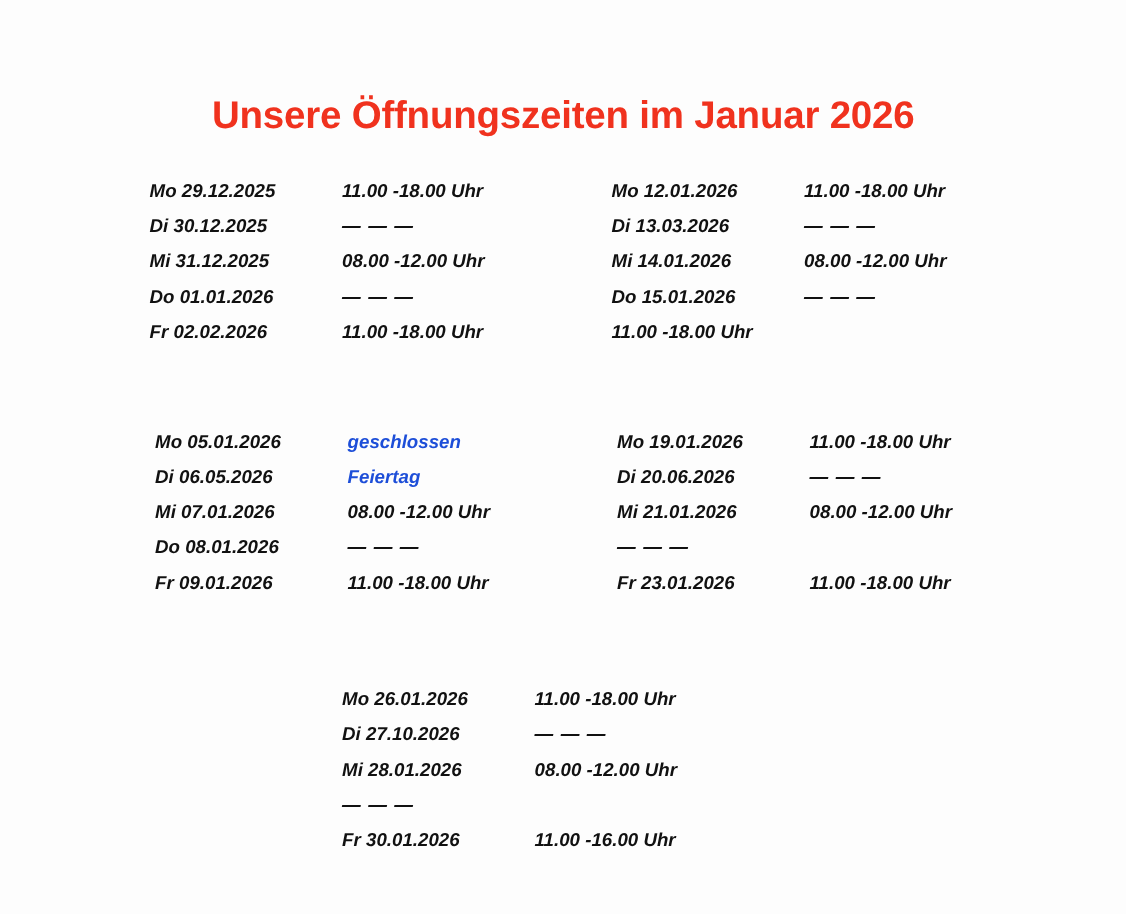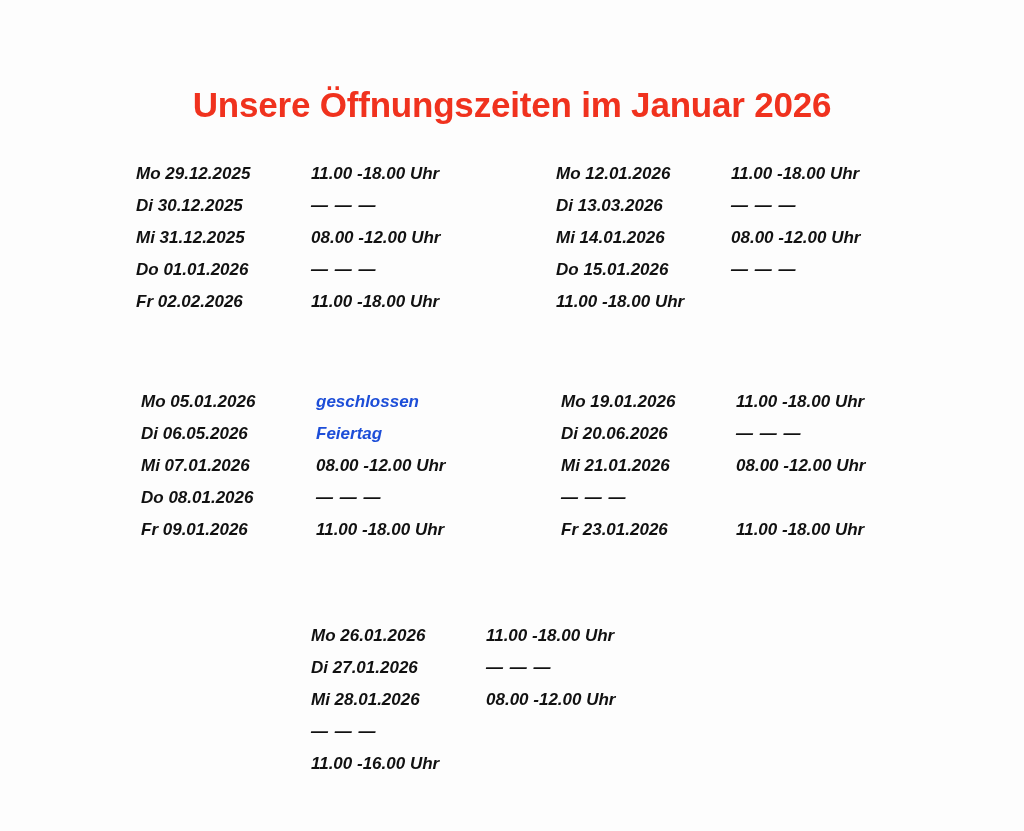--- a/index.html
+++ b/index.html
@@ -195,29 +195,30 @@
       </div>
   </div>
 
   <div class="block" id="block-3">
     <div class="week" id="week-5">
         <div class="row">
           <span class="date">Mo 26.01.2026</span>
           <span class="hours normal">11.00 -18.00 Uhr</span>
         </div>
         <div class="row">
-          <span class="date">Di 27.01.2026</span>
+          <span class="date">Di 27.10.2026</span>
           <span class="hours dash">— — —</span>
         </div>
         <div class="row">
           <span class="date">Mi 28.01.2026</span>
           <span class="hours normal">08.00 -12.00 Uhr</span>
         </div>
         <div class="row">
           <span class="hours dash">— — —</span>
         </div>
         <div class="row">
+          <span class="date">Fr 30.01.2026</span>
           <span class="hours normal">11.00 -16.00 Uhr</span>
         </div>
       </div>
   </div>
 
 </div>
 
 </body></html>

